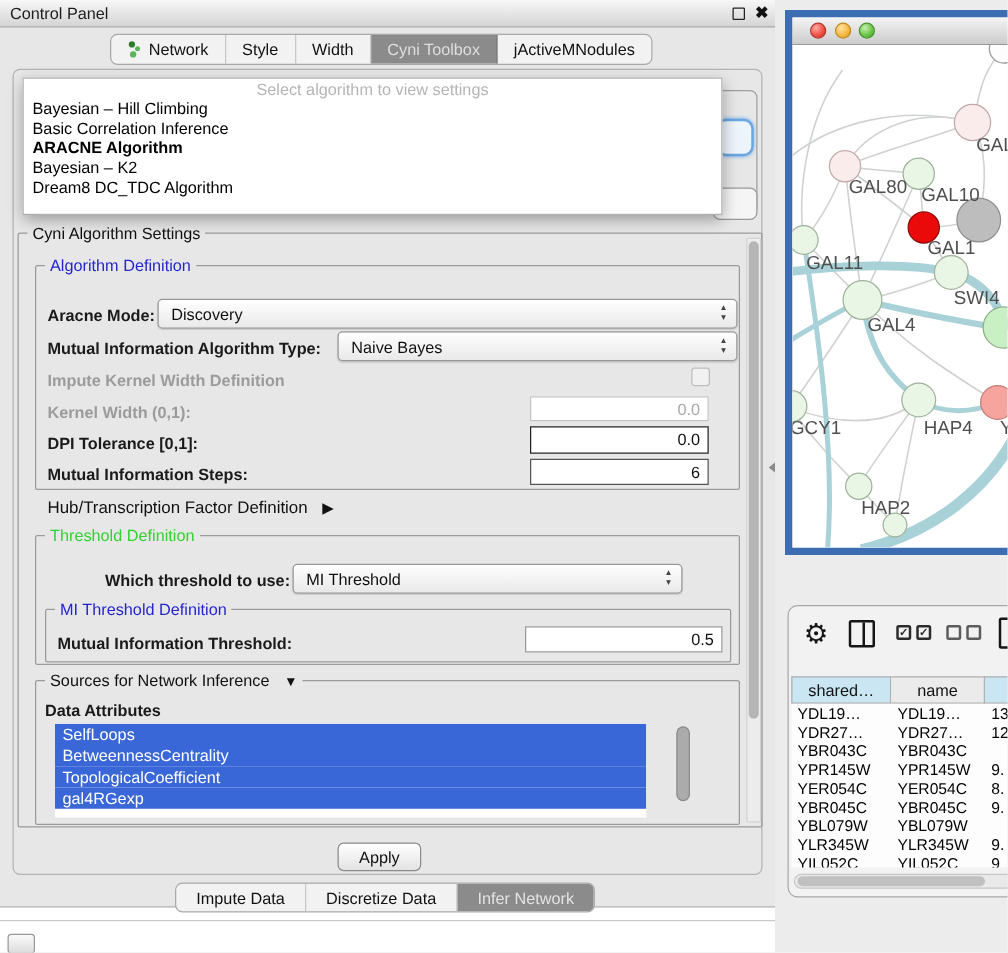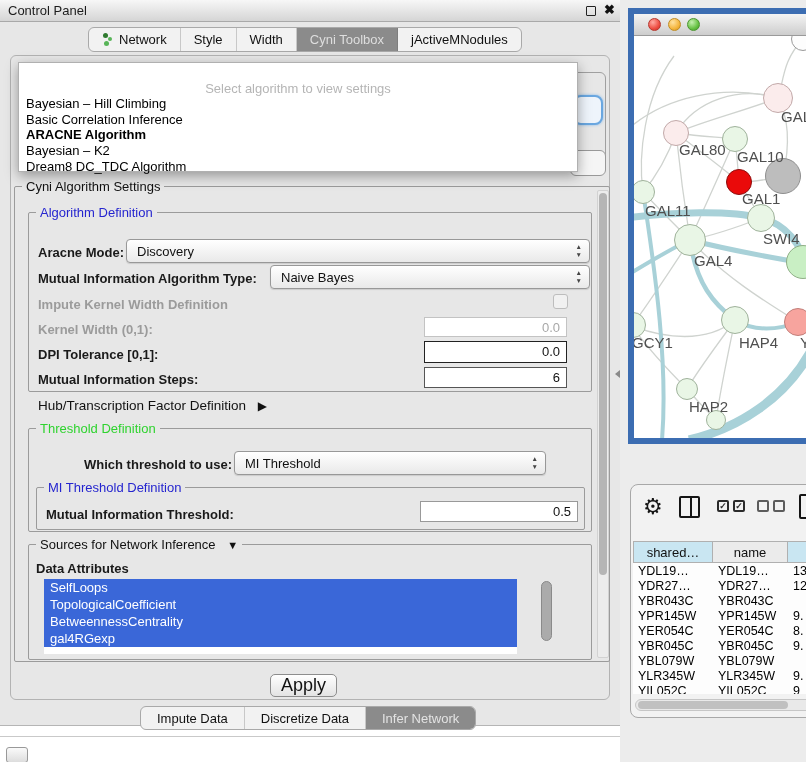--- a/index.html
+++ b/index.html
@@ -35,21 +35,21 @@
   .net-icon .d3{left:2px;top:8px;width:5px;height:5px;background:#58b558}
   
   .main-panel{position:absolute;left:10px;top:55px;width:600px;height:645px;
               border:1px solid #b3b3b3;border-radius:6px;background:var(--panel_bg);z-index:1}
   .frag-box{position:absolute;border:1px solid #a0a0a0;border-radius:6px;z-index:2;background:var(--panel_bg)}
   .frag-combo{position:absolute;border:2.5px solid #6aa7e0;border-radius:8px;background:#eef4fb;z-index:2;
               box-shadow:0 0 3px #86b8e8}
   .frag-combo2{position:absolute;border:1px solid #999;border-radius:6px;background:#f5f5f5;z-index:2}
   
   .dropdown{position:absolute;left:18px;top:62px;width:560px;height:110px;background:#fff;
-            border:1px solid #b0b0b0;box-shadow:0 4px 12px rgba(0,0,0,.35);z-index:10;padding-top:18px}
+            border:1px solid #b0b0b0;box-shadow:0 4px 12px rgba(0,0,0,.35);z-index:10;padding-top:1px}
   .dd-header{text-align:center;color:#b5b5b5;font-size:13px;height:15px;line-height:15px}
   .dd-item{height:15.7px;line-height:15.7px;padding-left:7px;font-size:13px;color:#000;white-space:nowrap}
   .dd-item.bold{font-weight:bold}
   
   .groupbox{position:absolute;border:1px solid #9b9b9b;border-radius:2px;z-index:3}
   .legend{position:absolute;font-size:13px;background:var(--panel_bg);padding:0 4px;white-space:nowrap;z-index:4}
   .legend.blue{color:var(--legend_blue)}
   .legend.green{color:var(--legend_green)}
   .flabel{position:absolute;font-size:13px;font-weight:bold;color:#1a1a1a;white-space:nowrap;z-index:4}
   .flabel.dis{color:#9b9b9b}
@@ -66,21 +66,21 @@
             background:#f1f1f1;z-index:4}
   .hubline{position:absolute;font-size:13.5px;color:#111;z-index:4;white-space:nowrap}
   .tri{display:inline-block;margin-left:8px;font-size:12px;color:#111}
   .attr-list{position:absolute;background:#fff;z-index:4;overflow:hidden}
   .attr-item{height:17px;line-height:17px;background:var(--selection_blue);color:#fff;
              padding-left:6px;font-size:13px}
   .list-thumb{position:absolute;width:11px;border-radius:6px;background:#ababab;border:1px solid #8a8a8a;z-index:5}
   .vscroll{position:absolute;width:12px;background:#ececec;border:1px solid #d2d2d2;border-radius:2px;z-index:5}
   .vscroll .thumb{position:absolute;left:1px;width:8px;background:#b5b5b5;border-radius:5px}
   .apply-btn{position:absolute;width:67px;height:23px;border:1px solid #8d8d8d;border-radius:5px;z-index:4;
-             background:linear-gradient(#ffffff,#e3e3e3);font-size:18px;display:flex;
+             background:linear-gradient(#ffffff,#e3e3e3);font-size:13px;display:flex;
              align-items:center;justify-content:center;color:#111}
   .bottom-tabs{position:absolute;left:140px;top:706px;height:24px;display:flex;z-index:4;
                border:1px solid #a9a9a9;border-radius:6px;background:#f2f2f2;overflow:hidden}
   .btab{display:flex;align-items:center;padding:0 16px;font-size:13px;color:#111;border-right:1px solid #c8c8c8}
   .btab:last-child{border-right:none}
   .btab.sel{background:var(--tab_selected_bg);color:#e3e3e3}
   .dock-line{position:absolute;left:0;top:736px;width:620px;height:1px;background:#c9c9c9}
   .corner-btn{position:absolute;left:6px;top:747px;width:22px;height:16px;border:1px solid #999;
               border-radius:3px;background:linear-gradient(#fafafa,#ddd)}
   .divider-arrow{position:absolute;left:615px;top:370px;width:0;height:0;border-top:4px solid transparent;
@@ -394,22 +394,22 @@
 <div class="tfield" style="left:420px;top:501px;width:158px;height:21px">0.5</div>
 
 <div class="groupbox" style="left:28px;top:544px;width:564px;height:116px"></div>
 <span class="legend" style="left:36px;top:537px">
   <span>Sources for Network Inference</span>
   <span class="tri" style="font-size:11px">▼</span>
 </span>
 <span class="flabel" style="left:36px;top:561px">Data Attributes</span>
 <div class="attr-list" style="left:44px;top:579px;width:473px;height:75px">
   <div class="attr-item">SelfLoops</div>
+  <div class="attr-item">BetweennessCentrality</div>
   <div class="attr-item">TopologicalCoefficient</div>
-  <div class="attr-item">BetweennessCentrality</div>
   <div class="attr-item">gal4RGexp</div>
 </div>
 <span class="list-thumb" style="left:541px;top:581px;height:60px"></span>
 
 <div class="apply-btn" style="left:270px;top:674px">Apply</div>
 
 <div class="bottom-tabs">
   <div class="btab">
       <span>Impute Data</span>
     </div>

